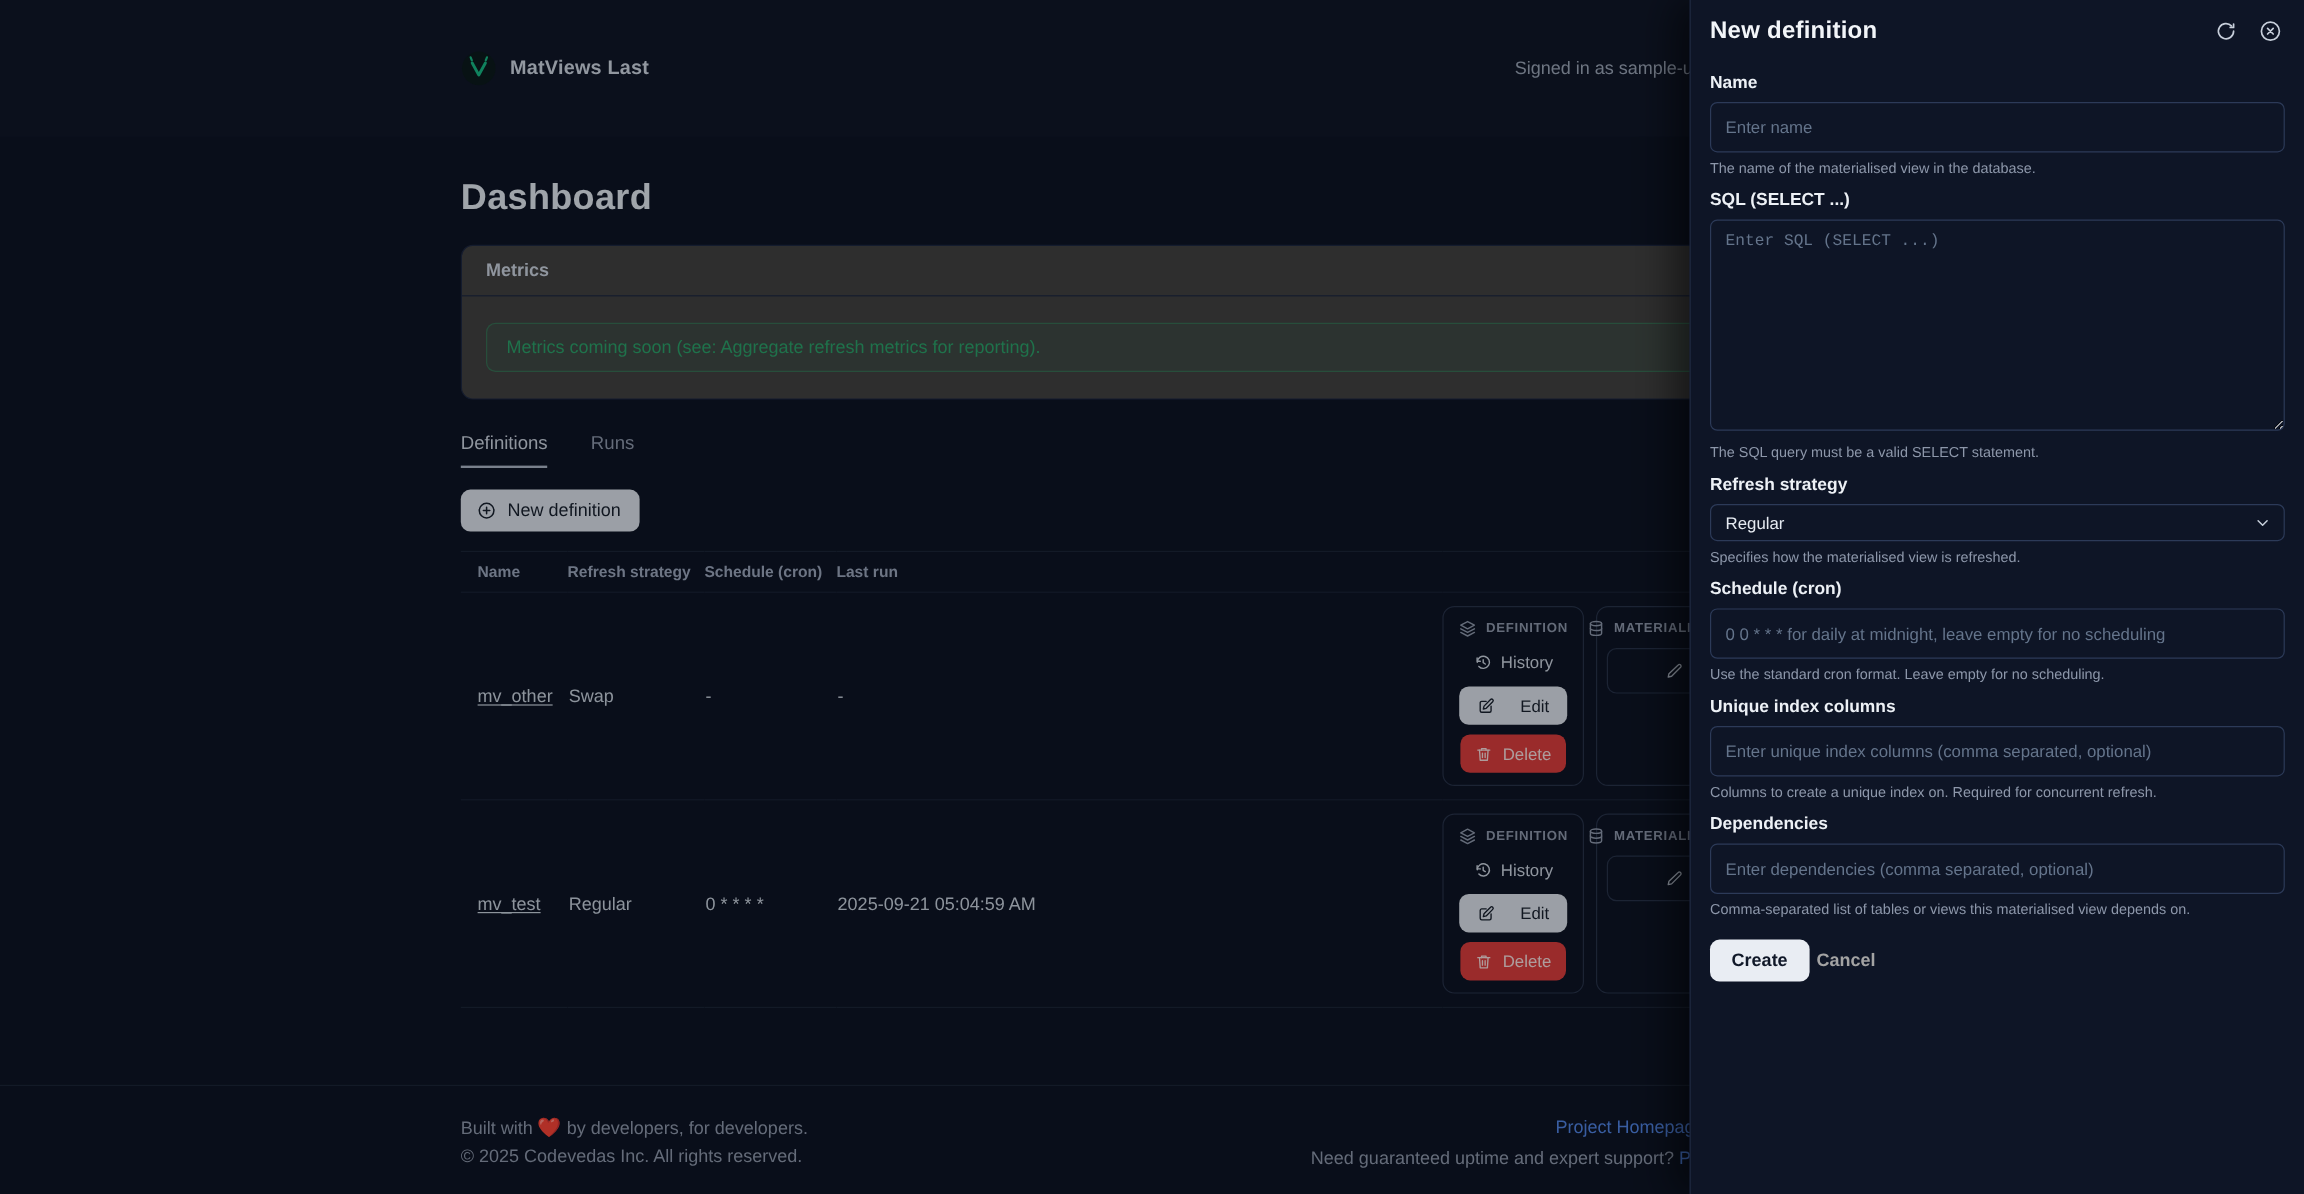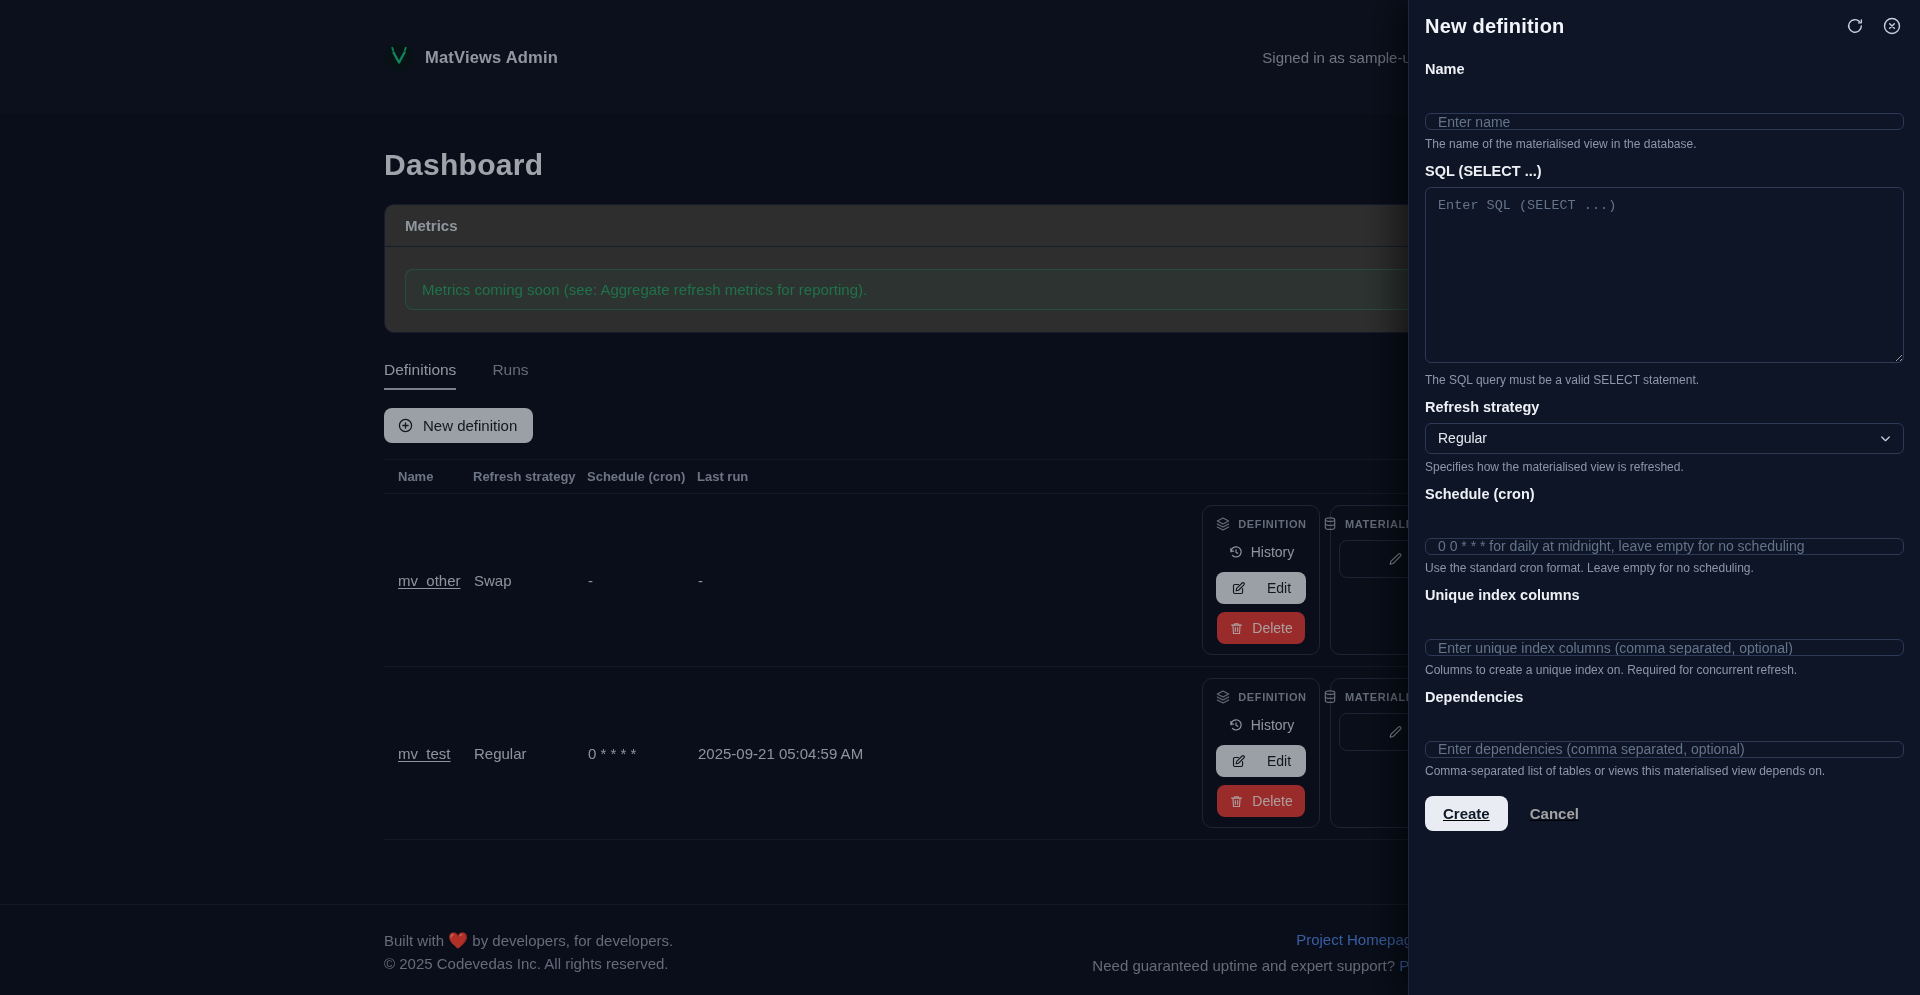--- a/index.html
+++ b/index.html
@@ -119,34 +119,34 @@
   .panel-head-actions { display: flex; align-items: center; gap: 13px; }
   .icon-btn { background: none; border: none; padding: 2px; color: #c7cfdb; cursor: pointer; display: inline-flex; }
 
   form.def-form { margin-top: 23px; }
   .group { margin-bottom: 12px; }
   .group label { display: block; font-size: 14.5px; font-weight: 700; color: #edf1f6; margin-bottom: 8px; }
   .group input, .group textarea {
     width: 100%; background: #0e1526; border: 1px solid #2c3a58; border-radius: 6px;
     color: #e5eaf1; padding: 0 12px; font-size: 14px; font-family: inherit; outline: none;
   }
-  .group input { height: 17px; margin-top: 28px; }
+  .group input { height: 42px; }
   .group textarea {
     height: 176px; padding: 9px 12px; resize: vertical;
     font-family: "Liberation Mono", "DejaVu Sans Mono", monospace; font-size: 13.5px; line-height: 1.4;
   }
   .group input::placeholder, .group textarea::placeholder { color: #64748b; opacity: 1; }
   .help { margin-top: 6px; font-size: 12px; color: #8d97aa; }
   .select {
     height: 31px; border: 1px solid #2c3a58; border-radius: 6px;
     display: flex; align-items: center; justify-content: space-between;
     padding: 0 10px 0 12px; cursor: pointer;
   }
   .select-value { font-size: 14px; color: #e5eaf1; }
-  .form-actions { margin-top: 18px; display: flex; align-items: center; gap: 20px; text-decoration: underline; }
+  .form-actions { margin-top: 18px; display: flex; align-items: center; gap: 4px; }
   .btn-create {
     background: #e9edf3; color: #101828; border: none; border-radius: 8px;
     padding: 9px 18px; font-size: 15px; font-weight: 700; font-family: inherit; cursor: pointer;
   }
   .btn-cancel {
     background: transparent; border: none; color: #a3a3a3;
     font-size: 15px; font-weight: 700; font-family: inherit; cursor: pointer; padding: 9px 2px;
   }
 </style>
 </head>
@@ -156,21 +156,21 @@
 
   <header class="topbar">
     <div class="container">
       <div class="brand">
         <svg class="brand-logo" viewBox="0 0 30 30">
           <circle cx="15" cy="15" r="14" fill="#0c1a1c"></circle>
           <path d="M9.5 10.5 L15 20.5 L20.5 10.5" fill="none" stroke="#17b583" stroke-width="2.4" stroke-linecap="round" stroke-linejoin="round"></path>
           <path d="M8.2 5.8 l1 2.6" stroke="#17b583" stroke-width="1.8" stroke-linecap="round"></path>
           <path d="M21.8 5.8 l-1 2.6" stroke="#17b583" stroke-width="1.8" stroke-linecap="round"></path>
         </svg>
-        <span class="brand-name">MatViews Admin</span>
+        <span class="brand-name">MatViews Last</span>
       </div>
       <span class="signed-in">Signed in as sample-user@example.com</span>
     </div>
   </header>
 
   <main class="container">
     <h1 class="page-title">Dashboard</h1>
 
     <section class="card">
       <div class="card-header">Metrics</div>

